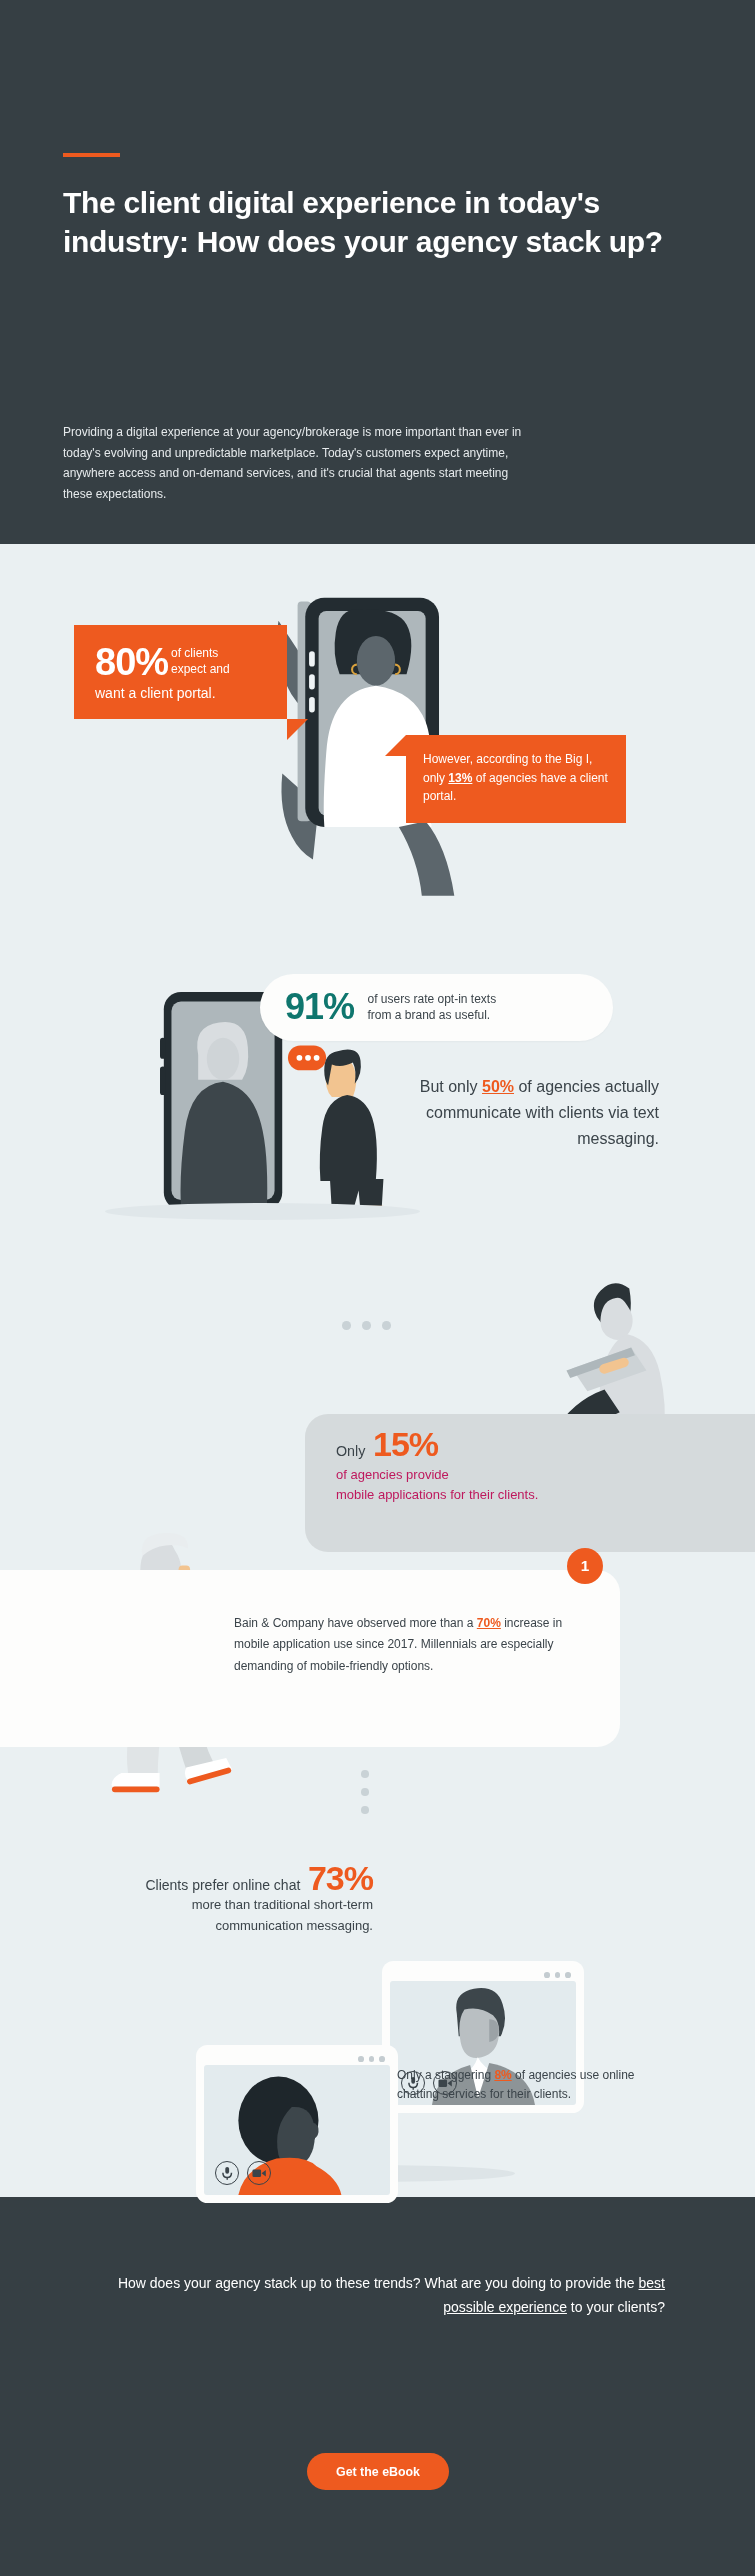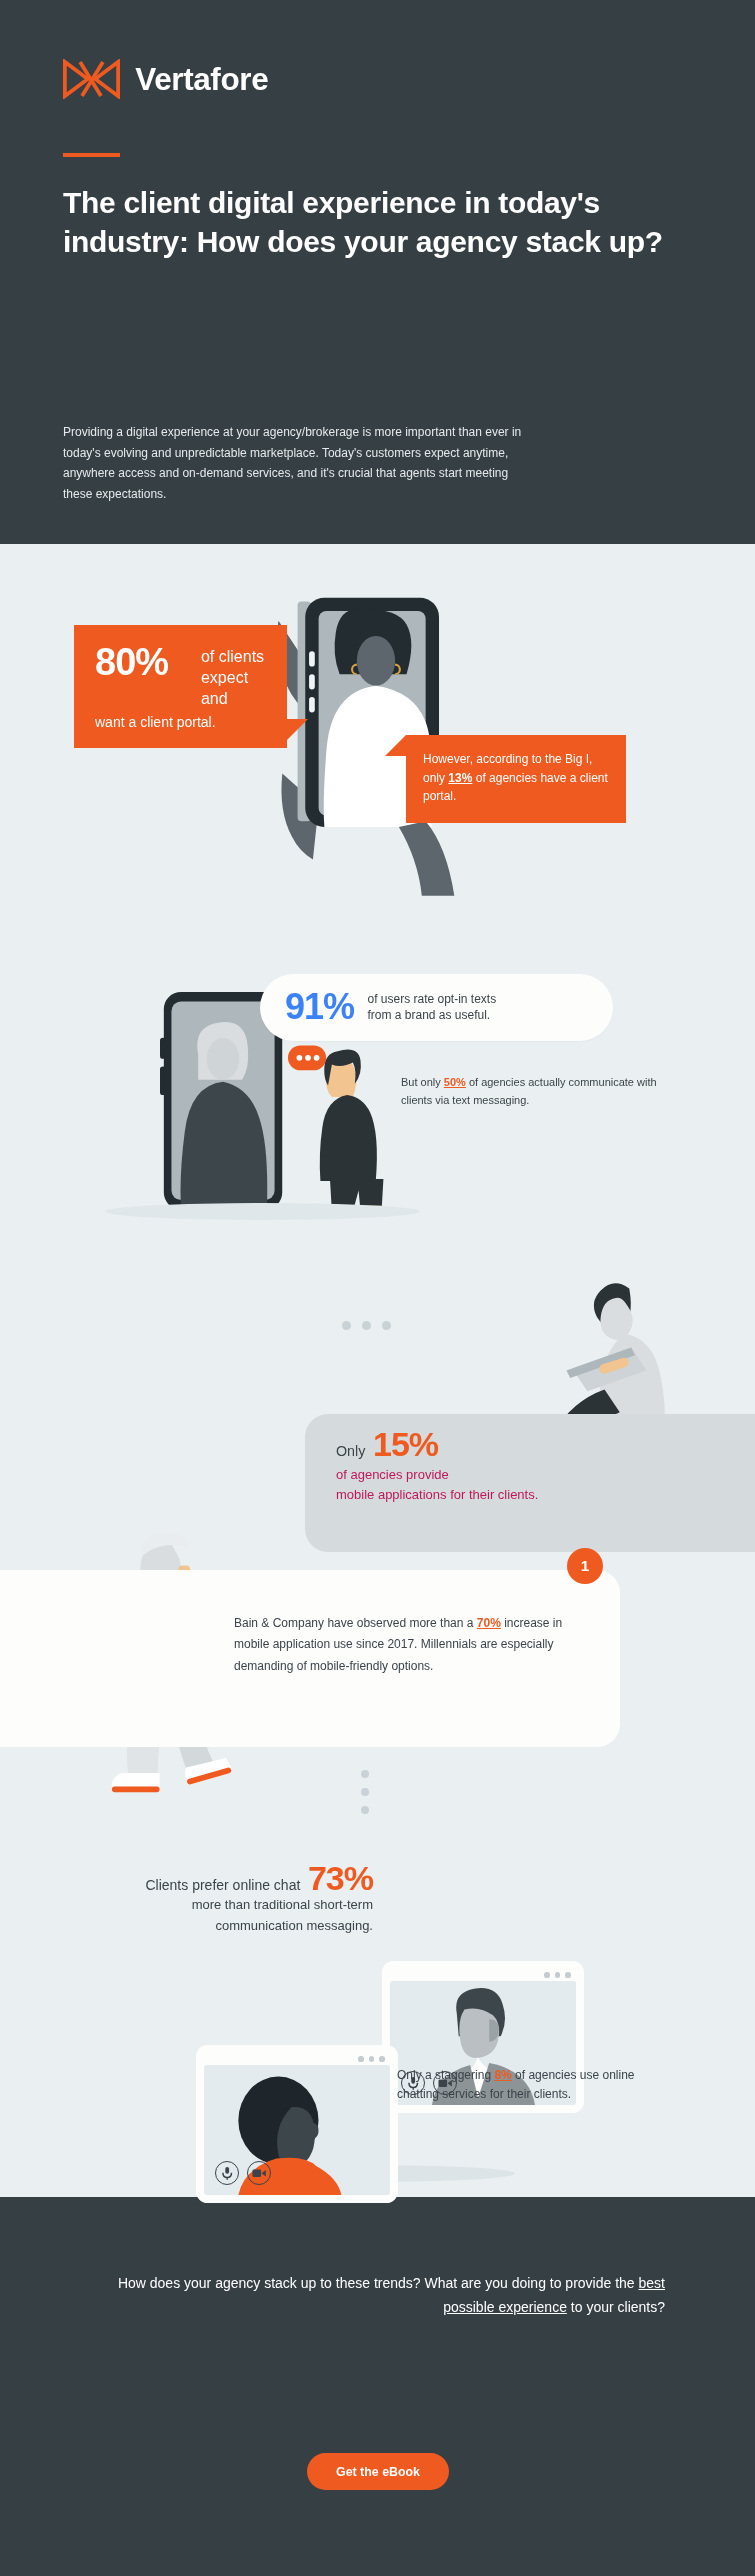--- a/index.html
+++ b/index.html
@@ -83,21 +83,21 @@
     padding: 19px 17px 17px 21px;
     color: #fff;
     z-index: 5;
   }
   .cal80 .toprow { display: flex; align-items: flex-start; }
   .cal80 .big {
     font-size: 38px; font-weight: bold; line-height: 0.95;
     letter-spacing: -1px;
   }
   .cal80 .small {
-    font-size: 16px; line-height: 1.32; padding-left: 2.9px; padding-top: 1.9px; margin-left: 30px;
+    font-size: 12px; line-height: 1.32; padding-left: 2.9px; padding-top: 1.9px;
   }
   .cal80 .line2 { font-size: 14px; margin-top: 4.8px; line-height: 1.2; }
   .tail-left {
     position: absolute;
     left: 287px; top: 719px;
     width: 0; height: 0;
     border-top: 21px solid #EE5A1F;
     border-right: 21px solid transparent;
     z-index: 5;
   }
@@ -130,34 +130,34 @@
     width: 353px;
     background: #fdfdfc;
     border-radius: 34px;
     padding: 15.3px 23px 15.3px 25px;
     display: flex;
     align-items: center;
     z-index: 6;
     box-shadow: 0 1px 1.9px rgba(0,0,0,.03);
   }
   .cal91 .big {
-    font-size: 36px; font-weight: bold; color: #3b82f6;
+    font-size: 36px; font-weight: bold; color: #0f766e;
     letter-spacing: -1px; line-height: 1;
   }
   .cal91 .small {
     font-size: 12px; color: #3b444a; line-height: 1.4; padding-left: 13.4px;
   }
   .txt50 {
     position: absolute;
     left: 401px; top: 1074px;
     width: 258px;
-    font-size: 11px;
+    font-size: 16px;
     color: #3b444a;
     line-height: 1.62;
-    text-align: left;
+    text-align: right;
     z-index: 6;
   }
   .txt50 u { color: #EE5A1F; font-weight: bold; text-decoration: underline; }
 
   
   .dots3 {
     position: absolute;
     left: 342px; top: 1321px;
     display: flex; gap: 11.5px;
   }
@@ -350,29 +350,20 @@
     cursor: pointer;
     font-family: "Liberation Sans", sans-serif;
   }
 </style>
 </head>
 <body>
 
 <div class="page">
 
   <div class="header">
-    <div class="logo-row">
-      <svg class="logo-mark" viewBox="0 0 60 42">
-        <path d="M2 3 L2 39 L26 21 Z" fill="none" stroke="#EE5A1F" stroke-width="4"></path>
-        <path d="M58 3 L58 39 L34 21 Z" fill="none" stroke="#EE5A1F" stroke-width="4"></path>
-        <path d="M18 3 L40 39" stroke="#EE5A1F" stroke-width="4" fill="none"></path>
-        <path d="M42 3 L20 39" stroke="#EE5A1F" stroke-width="4" fill="none"></path>
-      </svg>
-      <span class="logo-text">Vertafore</span>
-    </div>
 
     <div class="rule"></div>
 
     <h1 class="headline">The client digital experience in today's industry: How does your agency stack up?</h1>
 
     <p class="intro">Providing a digital experience at your agency/brokerage is more important than ever in today's evolving and unpredictable marketplace. Today's customers expect anytime, anywhere access and on-demand services, and it's crucial that agents start meeting these expectations.</p>
   </div>
 
   <div class="body-bg"></div>
 

